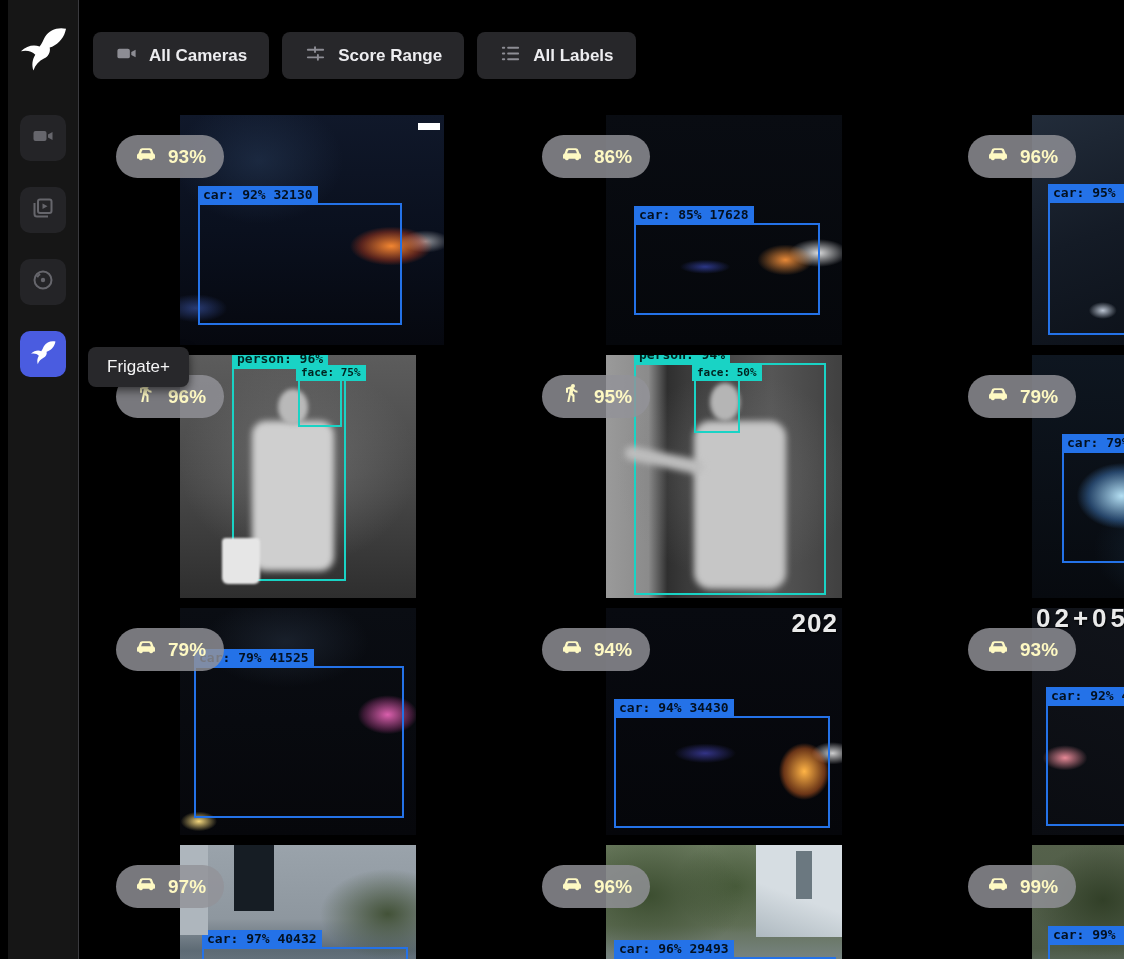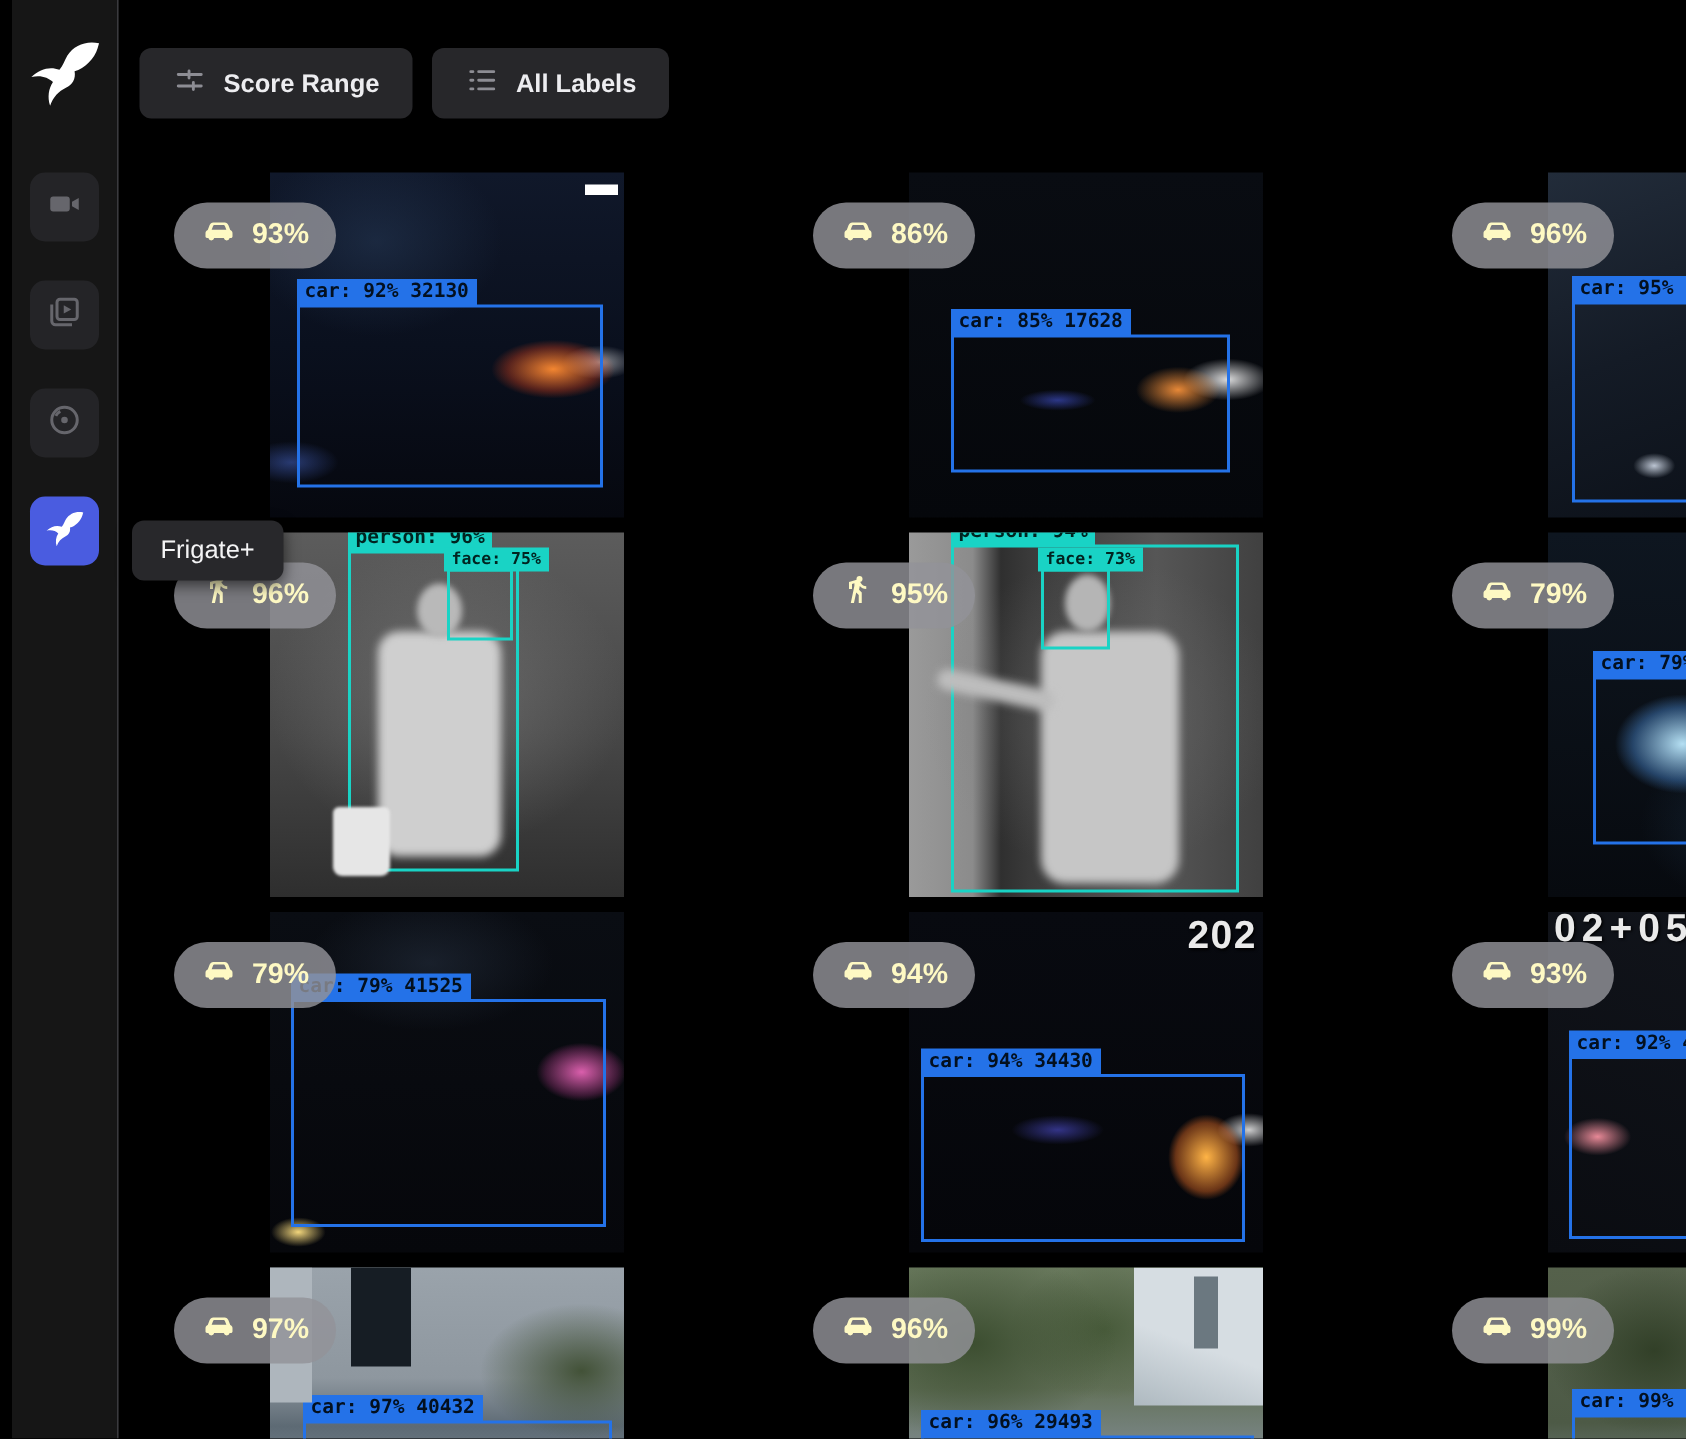--- a/index.html
+++ b/index.html
@@ -69,21 +69,21 @@
     position:absolute;color:#eaeaea;font-weight:700;font-size:26px;
     text-shadow:1px 1px 2px #000;z-index:5;letter-spacing:1px;
   }
   .fx-a,.fx-b{display:none;position:absolute;}
   
   .s1{background:
     radial-gradient(55px 26px at 80% 57%,rgba(255,140,50,.95),rgba(230,70,30,.35) 55%,transparent 75%),
     radial-gradient(35px 16px at 93% 55%,rgba(255,255,255,.55),transparent 70%),
     radial-gradient(45px 20px at 6% 84%,rgba(90,130,255,.4),transparent 70%),
     radial-gradient(120px 90px at 30% 20%,rgba(40,60,90,.5),transparent 70%),
-    linear-gradient(180deg,#10182a,#0a101e 50%,#06080f);}
+    linear-gradient(180deg,#10182a,#0a101e 50%,#06080f); padding-left: 28px;}
   .s1 .fx-a{display:block;right:4px;top:8px;width:22px;height:7px;background:#fff;}
   .s1 .bbox{left:18px;top:88px;width:200px;height:118px;}
   .s2{background:
     radial-gradient(40px 22px at 76% 63%,rgba(255,150,60,.9),transparent 70%),
     radial-gradient(42px 20px at 90% 60%,rgba(255,255,255,.85),transparent 70%),
     radial-gradient(36px 10px at 42% 66%,rgba(80,100,255,.5),transparent 70%),
     linear-gradient(180deg,#090c12,#05070b);}
   .s2 .bbox{left:28px;top:108px;width:182px;height:88px;}
   .s3{background:
     radial-gradient(70px 40px at 65% 75%,rgba(140,170,215,.4),transparent 70%),
@@ -195,20 +195,29 @@
       </span>
     </div>
   </div>
 </nav>
 
 <div class="tooltip">Frigate+</div>
 
 <div class="toolbar">
   <button class="tb-btn">
     <span>
+      <svg viewBox="0 0 24 24" fill="currentColor" width="23" height="23">
+          <rect x="2.5" y="7" width="13" height="10" rx="2"></rect>
+          <path d="M17 10.5l4.5-2.5v8L17 13.5z"></path>
+        </svg>
+    </span>
+    <span>All Cameras</span>
+  </button>
+  <button class="tb-btn">
+    <span>
       <svg viewBox="0 0 24 24" fill="none" stroke="currentColor" stroke-width="2" stroke-linecap="round" width="23" height="23">
           <path d="M4 8h6M13 8h7M4 16h9M16 16h4M11.5 5.5v5M14.5 13.5v5"></path>
         </svg>
     </span>
     <span>Score Range</span>
   </button>
   <button class="tb-btn">
     <span>
       <svg viewBox="0 0 24 24" fill="none" stroke="currentColor" stroke-width="2" stroke-linecap="round" width="23" height="23">
           <path d="M4 6h1.5M4 12h1.5M4 18h1.5M9.5 6H20M9.5 12H20M9.5 18H20"></path>
@@ -279,21 +288,21 @@
       </div>
     </div>
     <div class="cell">
       <div class="thumb s5">
         <div class="fx-a"></div>
         <div class="fx-b"></div>
         <div class="bbox cyan">
           <span class="chip">person: 94%</span>
         </div>
         <div class="bbox2">
-          <span class="chip">face: 73%</span>
+          <span class="chip">face: 50%</span>
         </div>
       </div>
       <div class="badge">
         <span><svg viewBox="0 0 24 24" fill="currentColor" width="22" height="22">
             <circle cx="13" cy="4" r="2"></circle>
             <path d="M9.6 8.5L7.2 20h2.1l1.5-7 1.7 1.6V20h2v-7l-1.8-1.9.5-2.4c1 1.2 2.5 2 4.3 2V8.8c-1.5 0-2.8-.8-3.5-2l-.9-1.4c-.4-.6-1-.9-1.7-.9-.3 0-.5 0-.8.1L6 6v4.7h2V7.4l1.6-.6z"></path>
           </svg></span>
         <span>95%</span>
       </div>
     </div>

